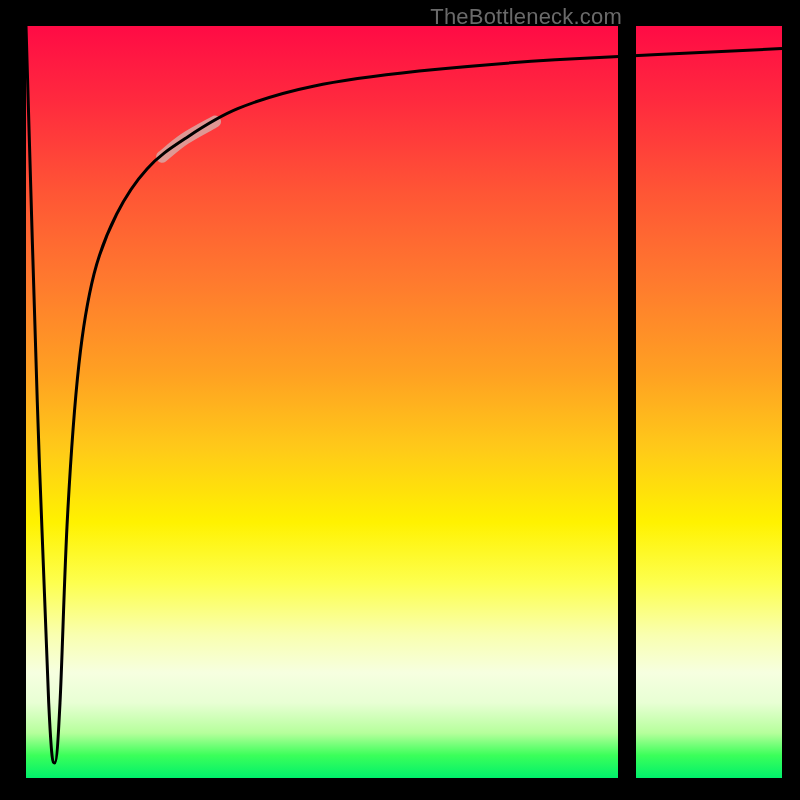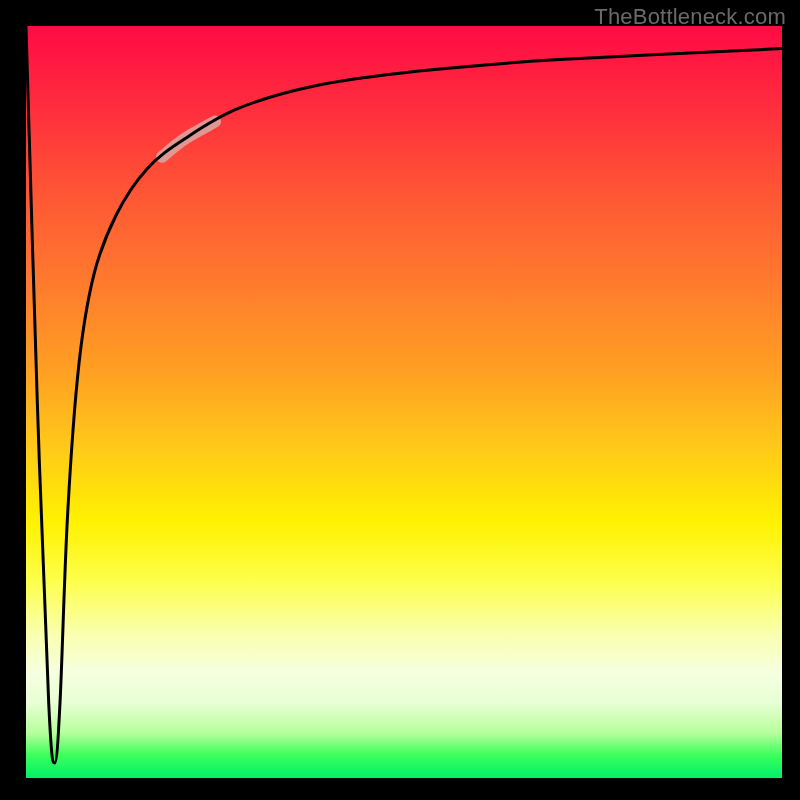--- a/index.html
+++ b/index.html
@@ -6,21 +6,21 @@
     margin: 0;
     padding: 0;
     width: 800px;
     height: 800px;
     background: #000;
     font-family: Arial, Helvetica, sans-serif;
     overflow: hidden;
   }
   .frame {
     position: relative;
-    width: 800px;
+    width: 636px;
     height: 800px;
     background: #f0abfc;
   }
   .plot-area {
     position: absolute;
     left: 26px;
     top: 26px;
     width: 756px;
     height: 752px;
     

